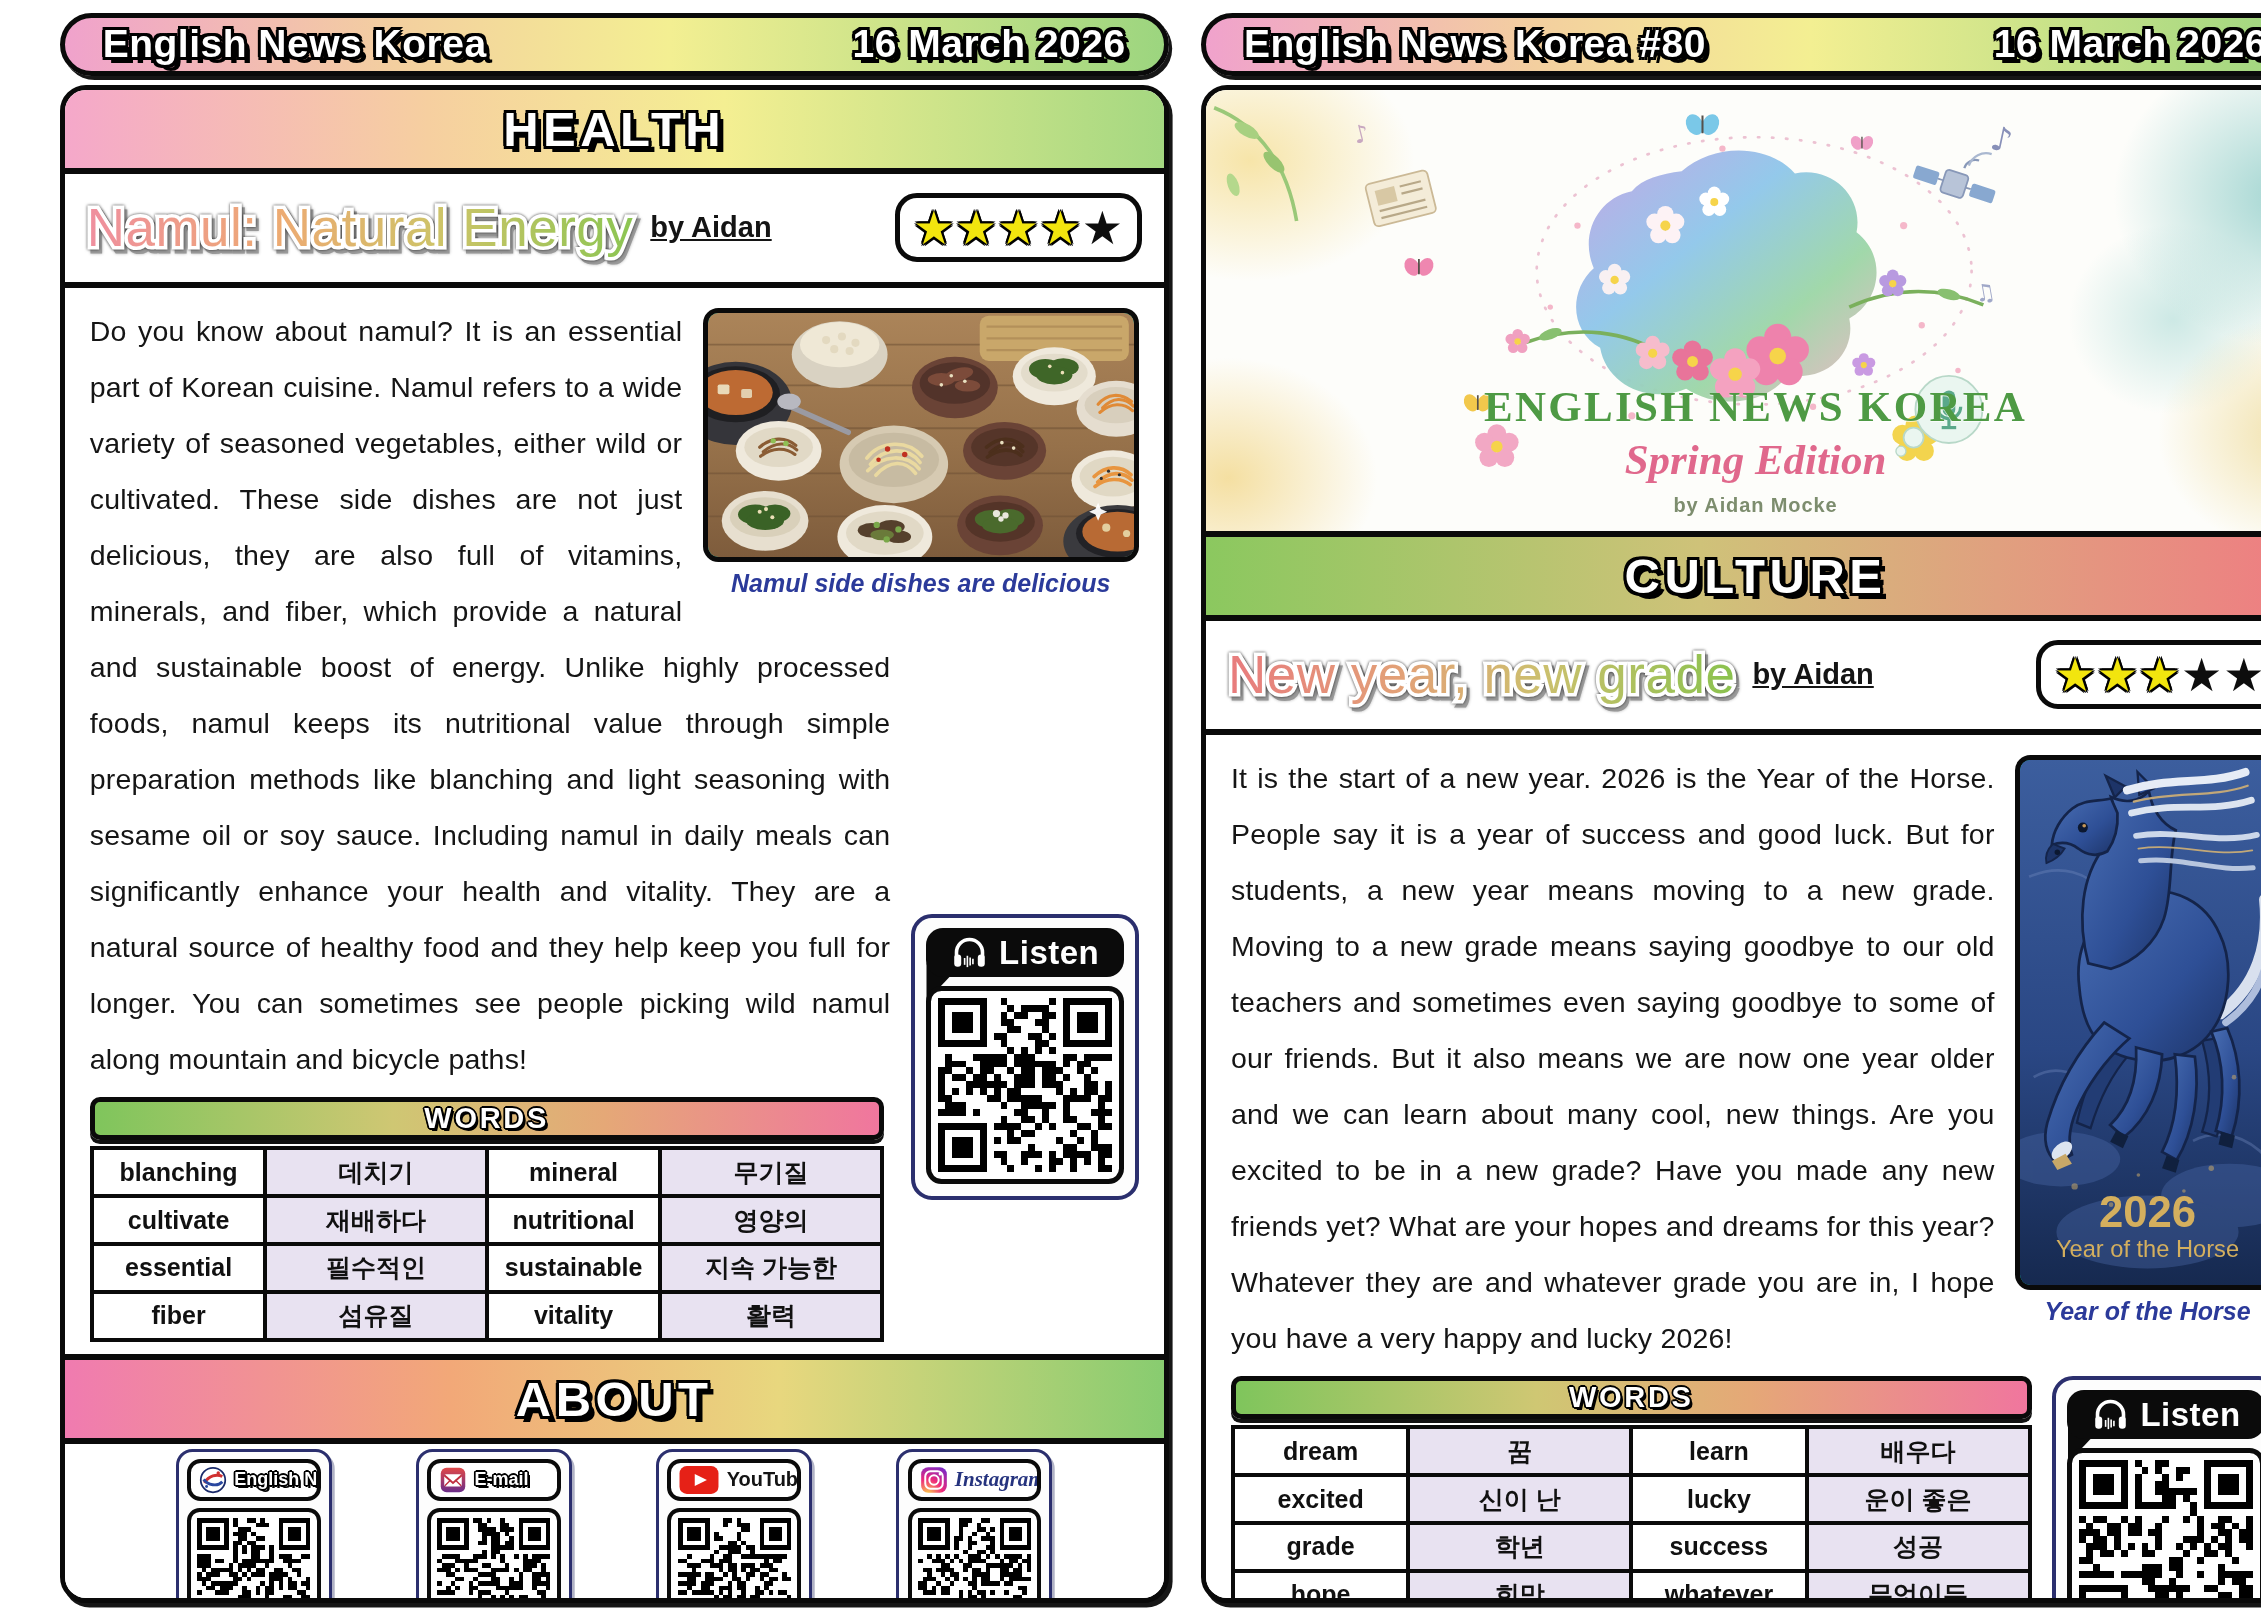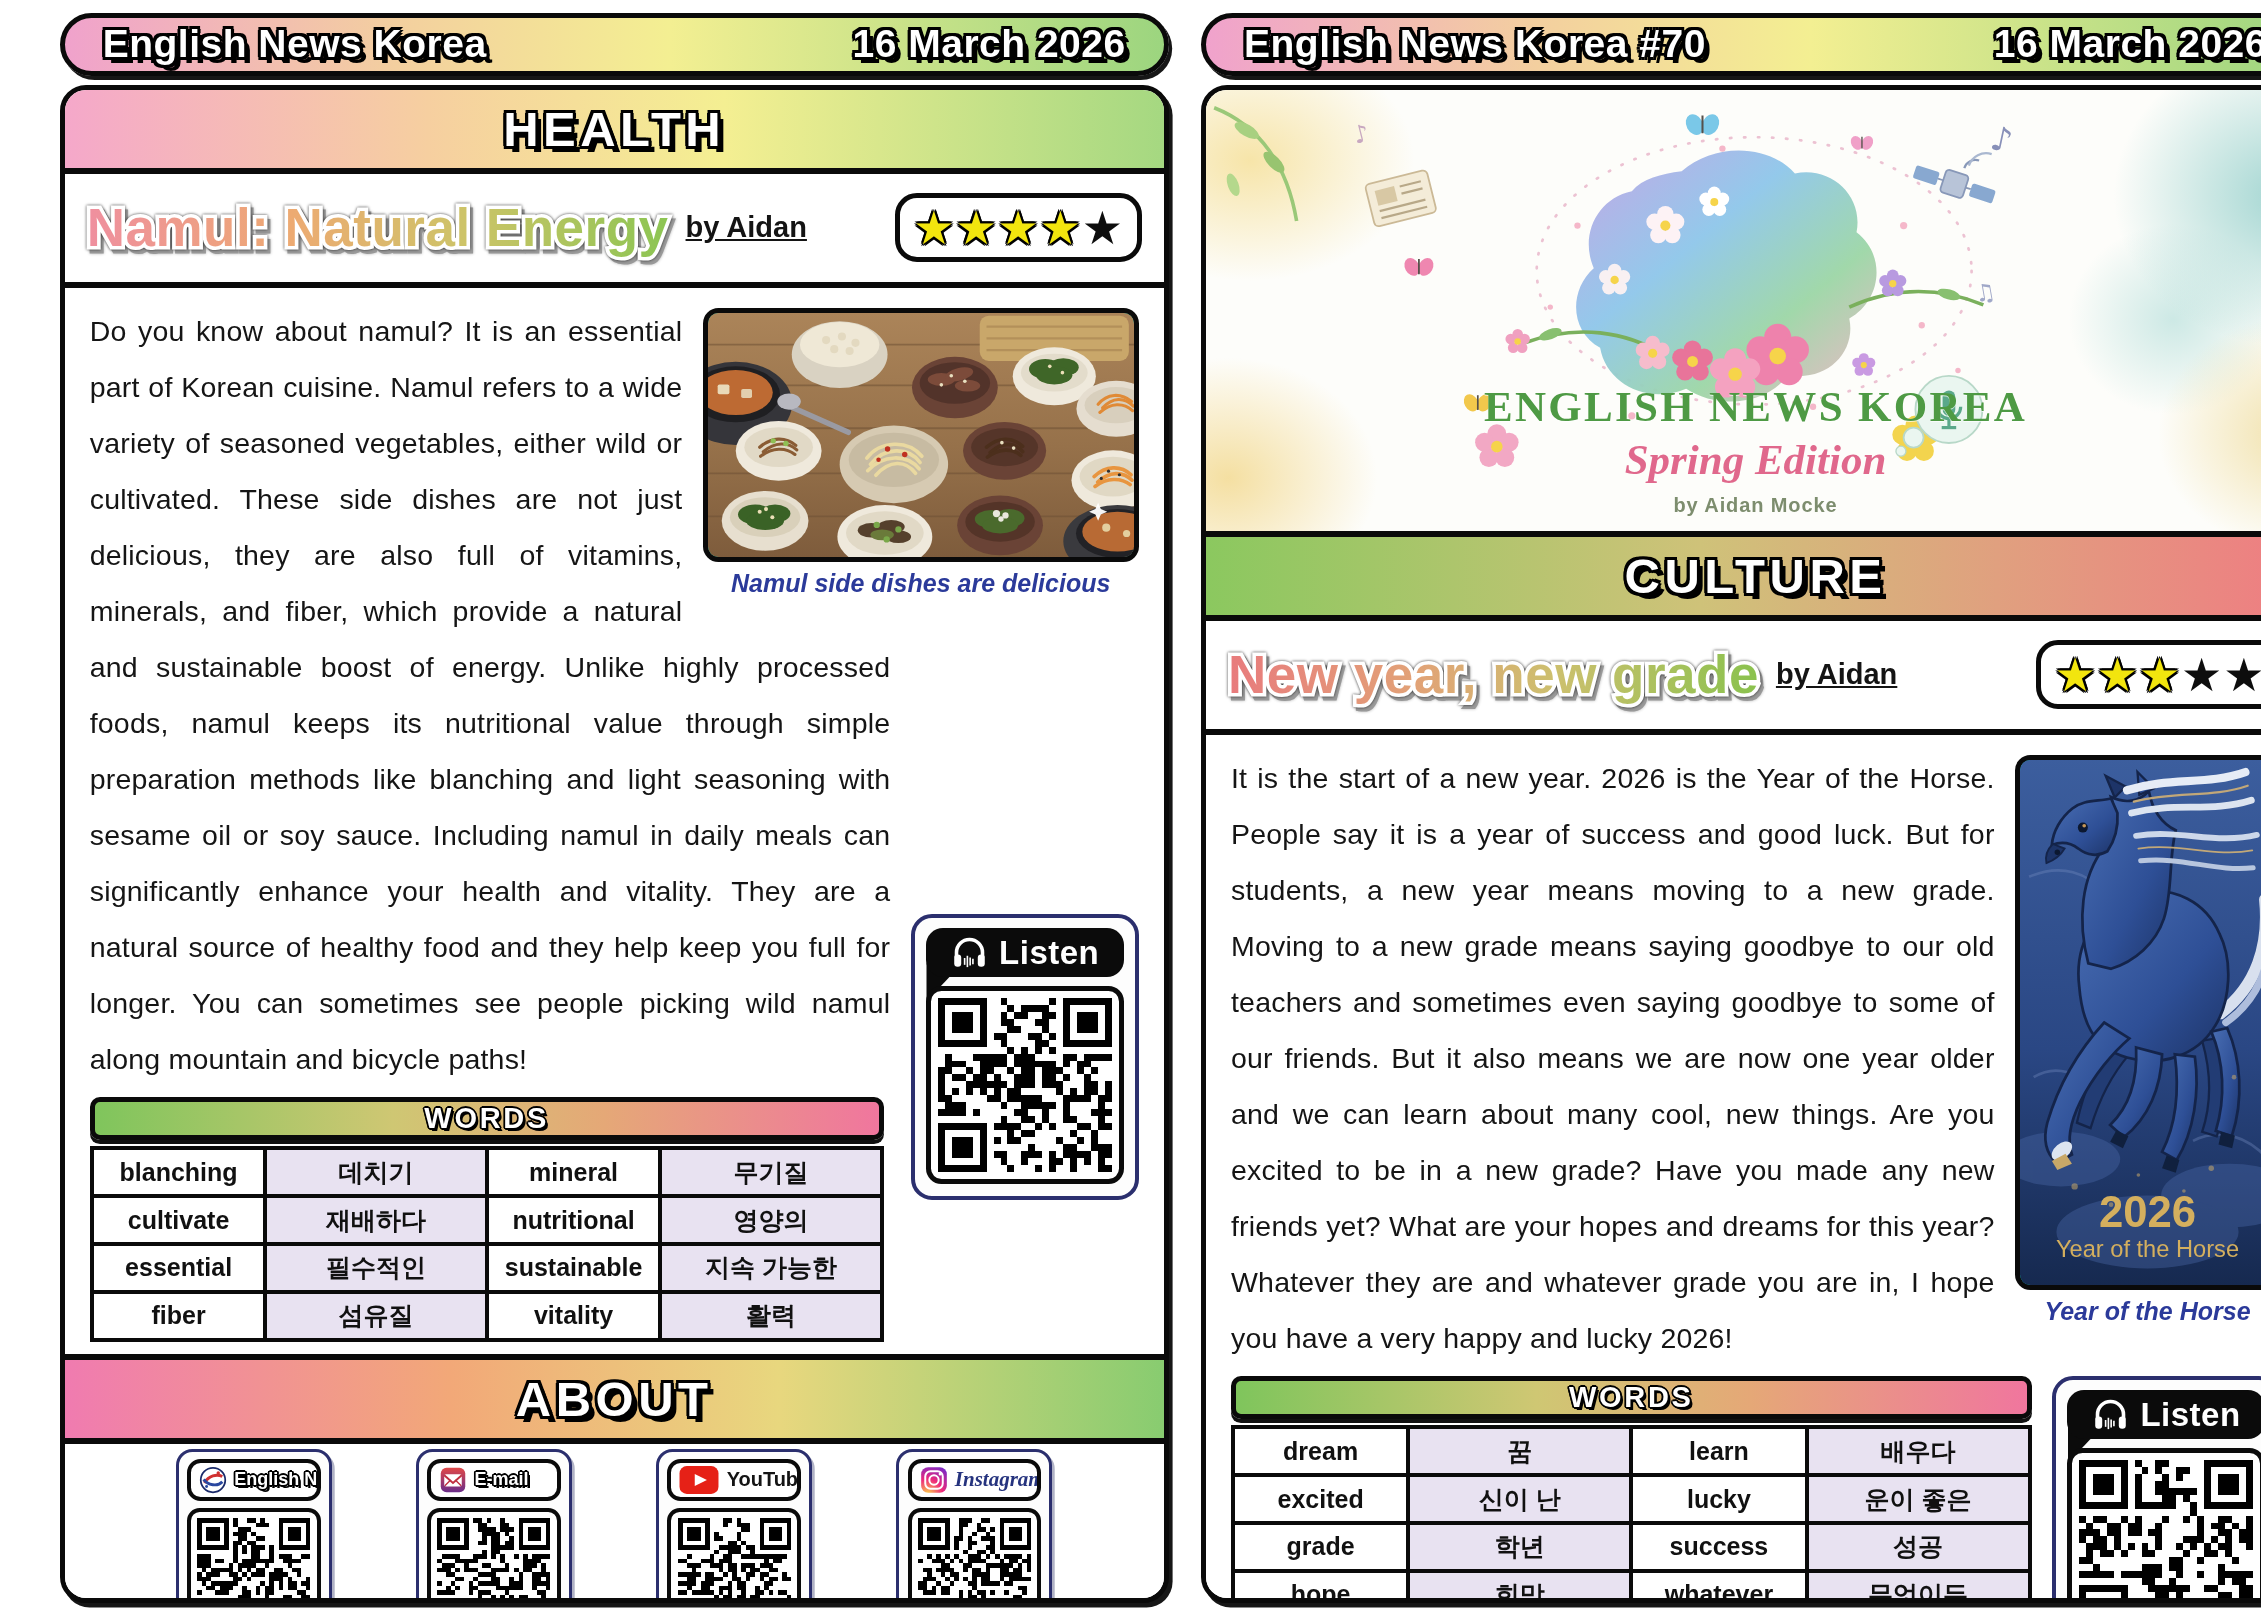--- a/index.html
+++ b/index.html
@@ -48,21 +48,21 @@
   .section-band.health{background:linear-gradient(90deg,#f5a8ca 0%,#f6cfa0 33%,#f4ef92 60%,#a5d881 100%);}
   .section-band.culture{background:linear-gradient(90deg,#8bc85f 0%,#cfc279 45%,#e0a07f 72%,#ef7c82 100%);}
   .section-band.about{border-top:6.8px solid #0a0a0a;background:linear-gradient(90deg,#f07bb0 0%,#f2a878 35%,#e8d77e 65%,#88cc70 100%);}
   .section-band .band-label{font-size:49px;letter-spacing:4.5px;}
 
   
   .title-row{
     flex:0 0 auto;height:114px;display:flex;align-items:center;gap:17px;
     padding:0 22px;border-bottom:6.8px solid #0a0a0a;box-sizing:border-box;background:#fff;
   }
-  .gtitle{position:relative;display:inline-block;font-weight:700;font-size:53px;letter-spacing:0.5px;
+  .gtitle{position:relative;display:inline-block;font-weight:400;font-size:53px;letter-spacing:0.5px;
     filter:drop-shadow(0 0 1.4px rgba(0,0,0,.75)) drop-shadow(3.2px 4.1px 0 rgba(0,0,0,.4));white-space:nowrap;}
   .gtitle .stroke{-webkit-text-stroke:7.2px #fff;color:#fff;}
   .gtitle .fill{position:absolute;left:0;top:0;color:transparent;-webkit-text-fill-color:transparent;
     -webkit-background-clip:text;background-clip:text;}
   .gtitle.namul .fill{background-image:linear-gradient(90deg,#ef8f9f 0%,#edaa72 35%,#cdc468 65%,#8cc553 100%);}
   .gtitle.newyear .fill{background-image:linear-gradient(90deg,#e87b7d 0%,#e2a277 35%,#ccc06e 62%,#8ac24e 100%);}
   .byline{font-size:29px;font-weight:700;color:#141414;white-space:nowrap;text-decoration:underline;}
   .stars-pill{
     margin-left:auto;border:5.9px solid #0a0a0a;border-radius:22px;background:#fff;
     padding:6.3px 13.6px;display:flex;align-items:center;gap:0.9px;flex:0 0 auto;
@@ -1670,21 +1670,21 @@
         </div>
       </div>
 
     </div>
   </div>
 </div>
 
 <div class="page right">
 
   <div class="header-pill">
-    <span class="otext hp-title">English News Korea #70</span>
+    <span class="otext hp-title">English News Korea #80</span>
     <span class="otext hp-date">16 March 2026</span>
   </div>
 
   <div class="content-box">
 
     <div class="banner">
       <svg class="banner-art" viewBox="0 0 2426 975" preserveAspectRatio="xMidYMid slice">
         <defs>
           <linearGradient id="gBlob" x1="0" y1="0" x2="1" y2="1">
             <stop offset="0" stop-color="#c2a2e4"></stop>

